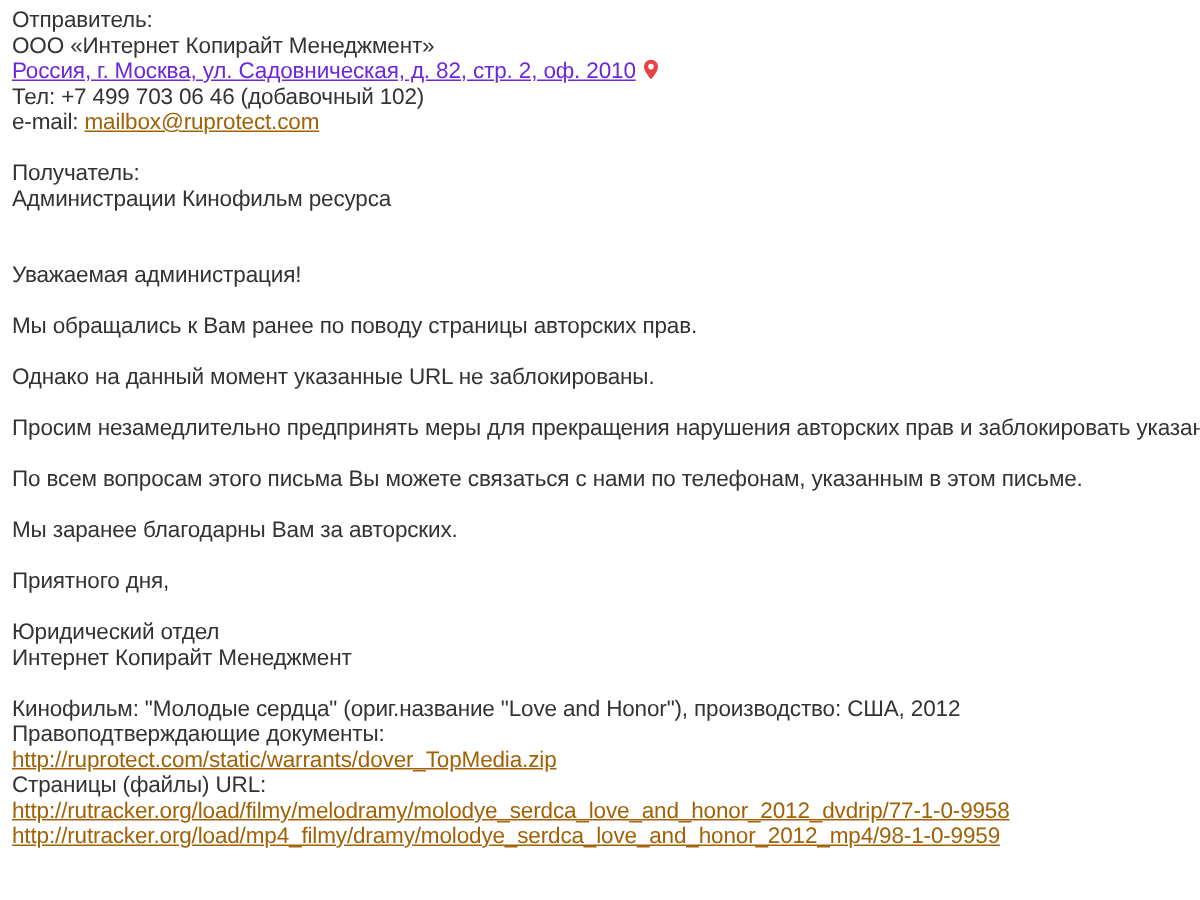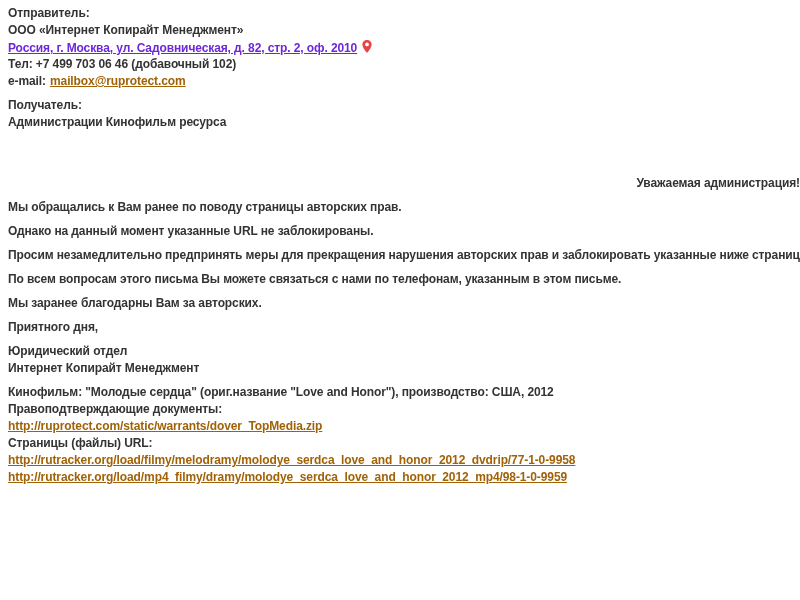--- a/index.html
+++ b/index.html
@@ -11,30 +11,29 @@
       width: 800px;
       height: 600px;
       overflow: hidden;
       font-family: "Liberation Sans", sans-serif;
     }
     .page {
       padding: 5px 0 0 8px;
       width: 792px;
     }
     .line {
-      font-size: 12px;
+      font-size: 15px;
       line-height: 17px;
       height: 17px;
       white-space: nowrap;
       color: #333333;
       letter-spacing: -0.1px;
-      font-weight: bold;
     }
-    .gap1 { margin-top: 7px; }  
-    .gap2 { margin-top: 44px; text-align: right; }  
+    .gap1 { margin-top: 17px; }  
+    .gap2 { margin-top: 34px; }  
     a { text-decoration: underline; cursor: pointer; }
     a.blue-link { color: #a16207; }
     a.addr-link { color: #6d28d9; }
     .email-label { margin-right: 4px; text-align: right; }
     .pin {
       display: inline-block;
       width: 12px;
       height: 15px;
       margin-left: 4px;
       vertical-align: -2px;

